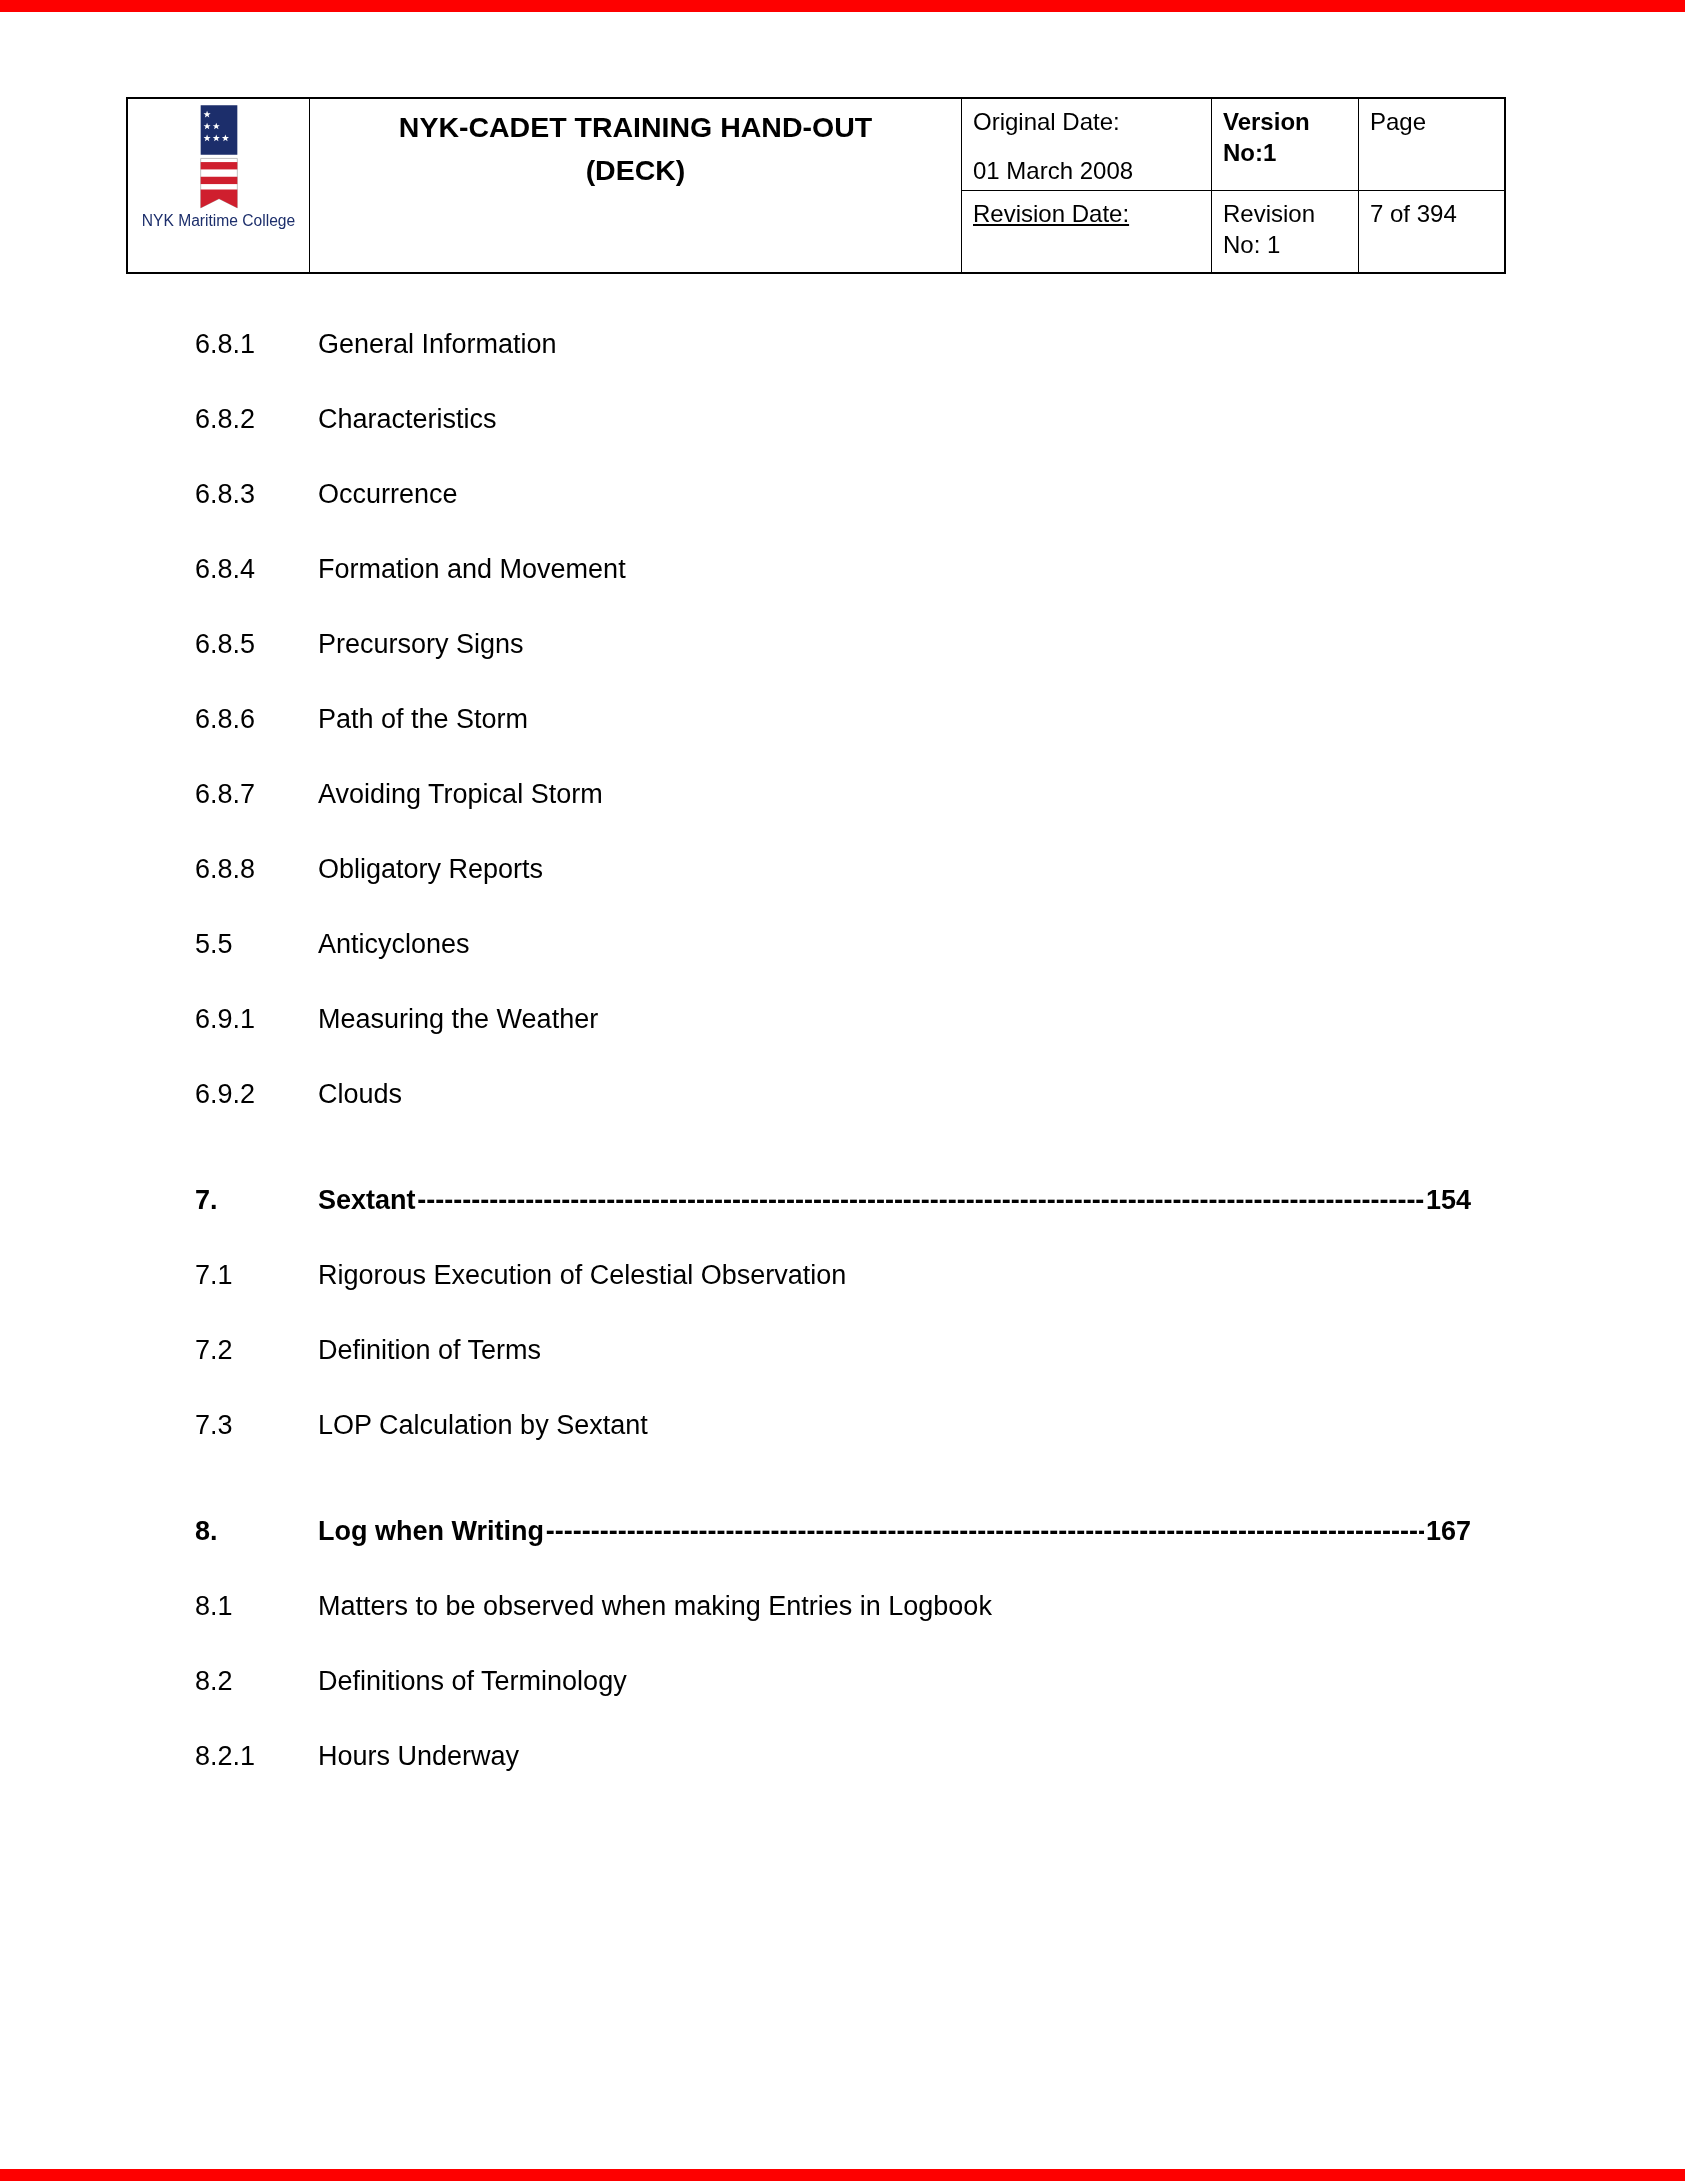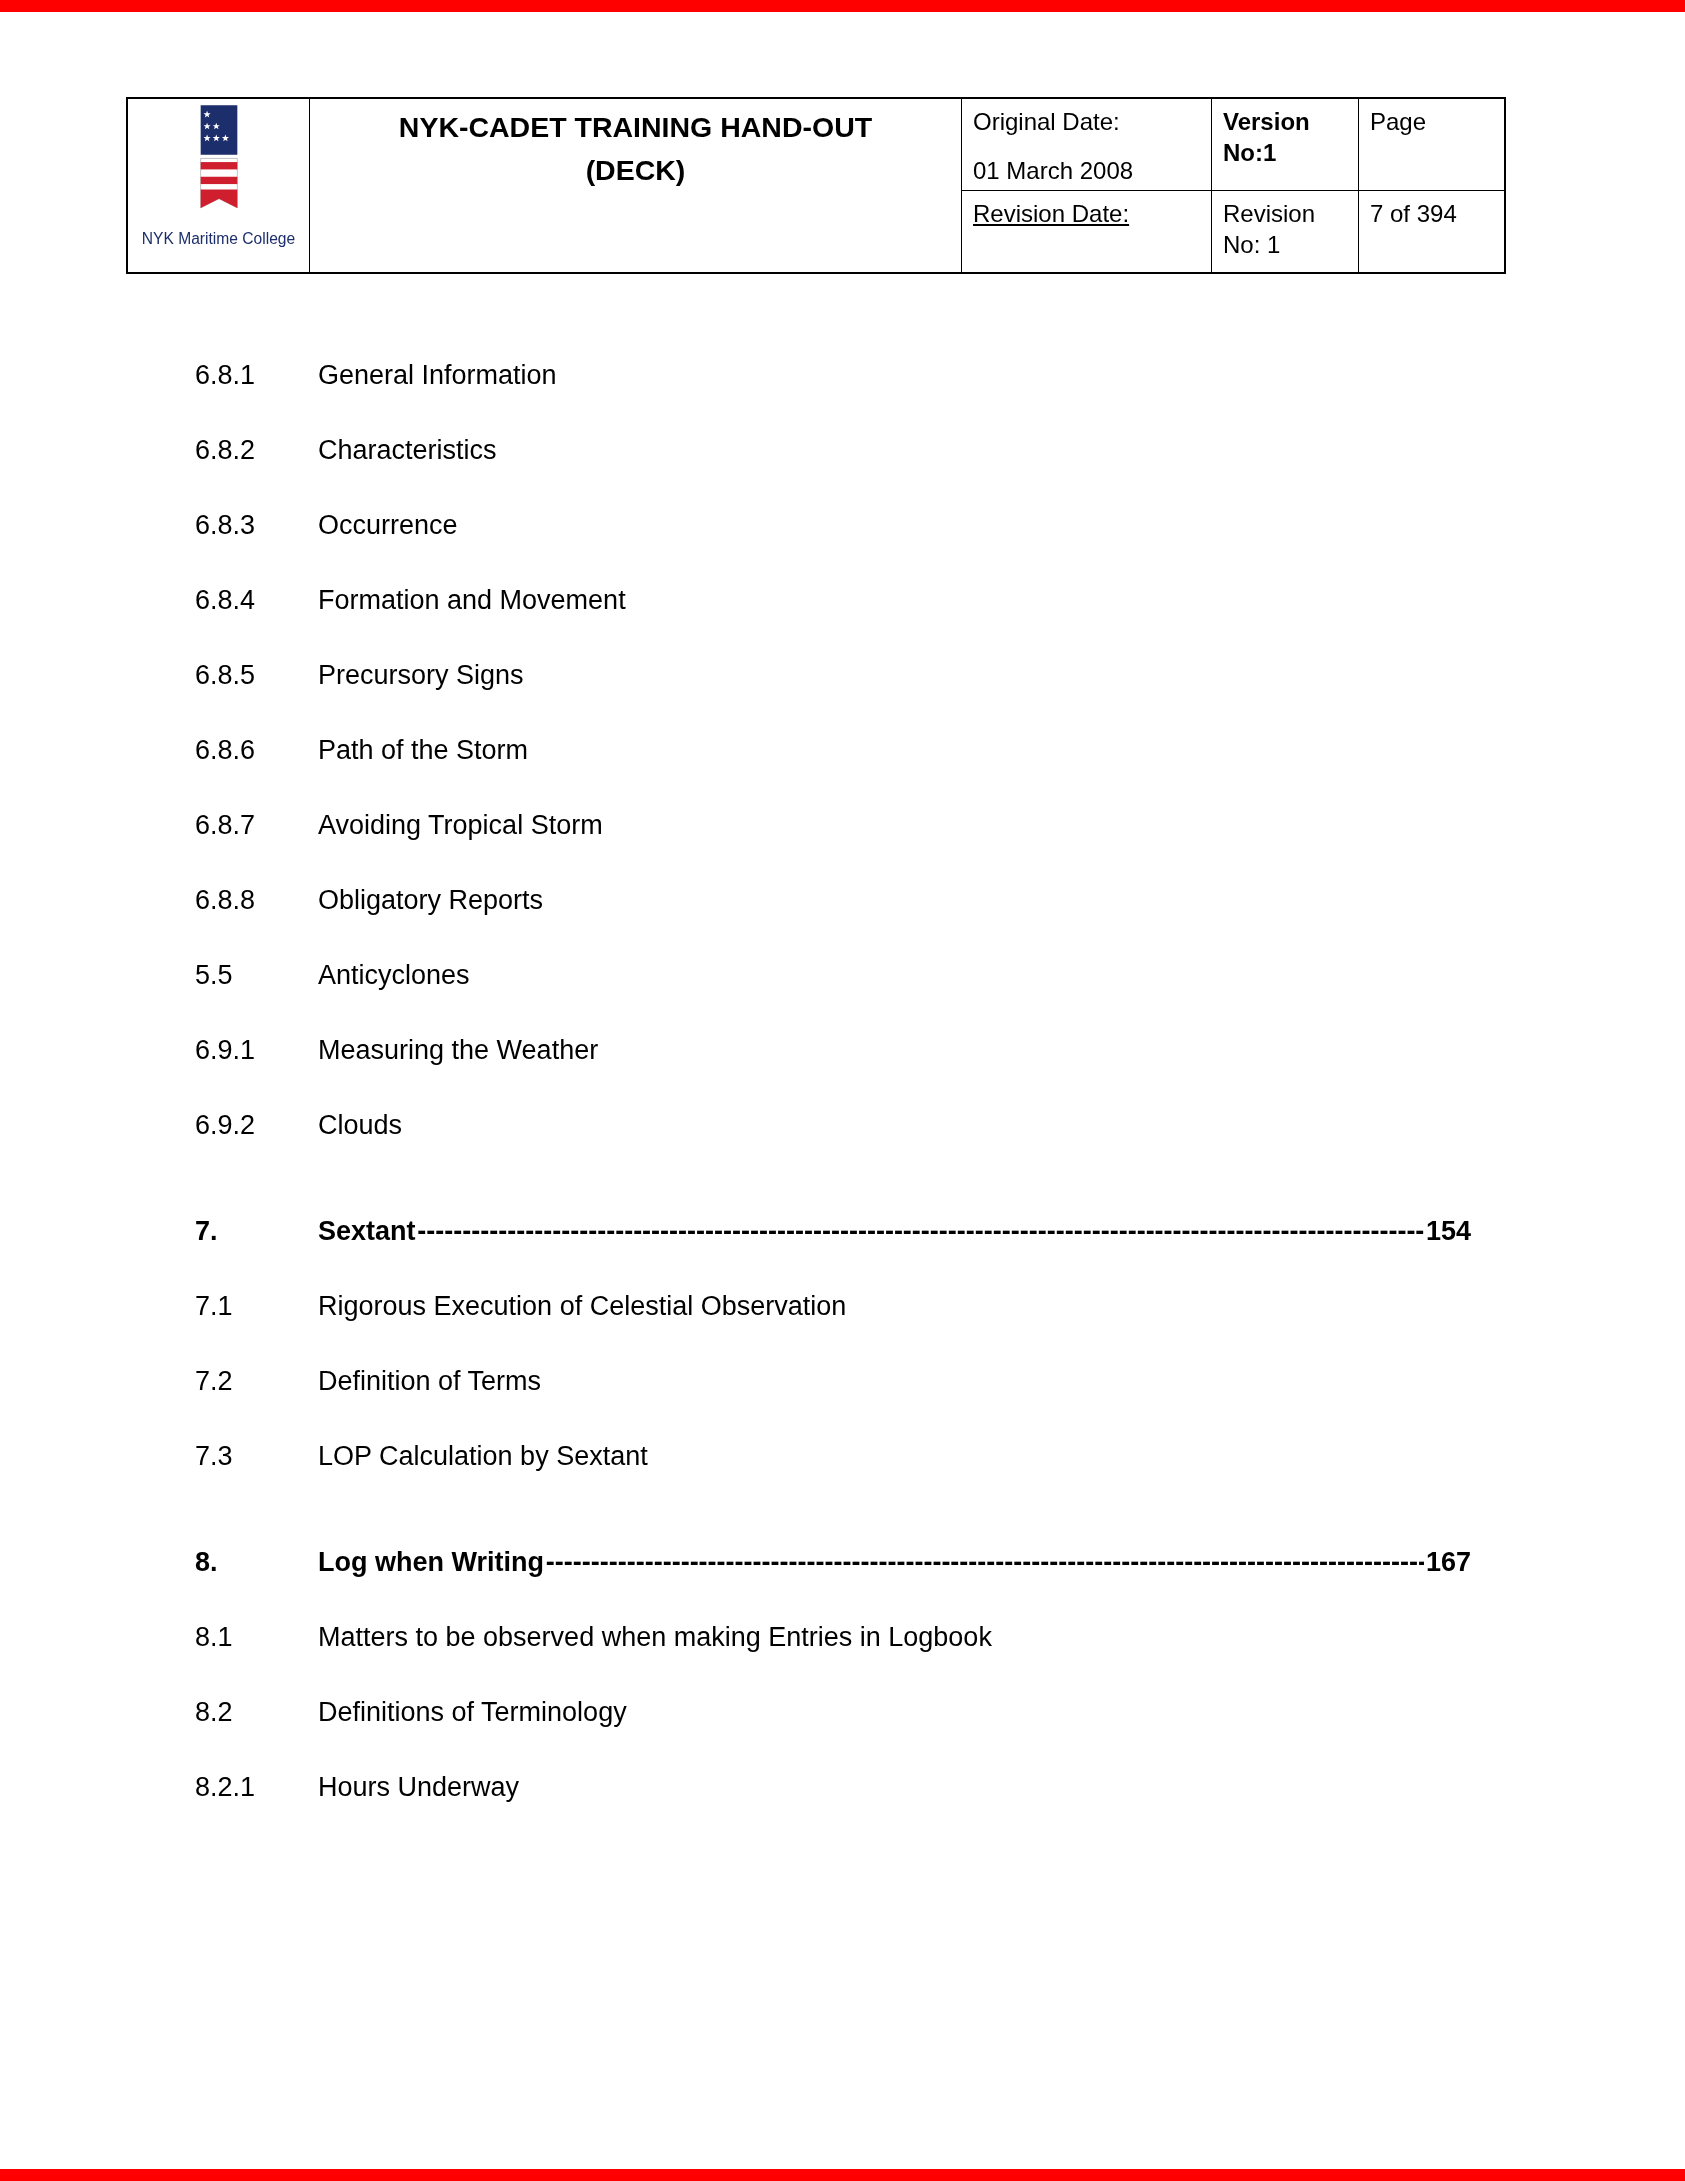--- a/index.html
+++ b/index.html
@@ -40,21 +40,20 @@
     background: #fff;
   }
   .ht-cell { box-sizing: border-box; padding: 7.3px 11px; }
 
   .logo-cell {
     grid-column: 1; grid-row: 1 / 3;
     border-right: 1.8px solid #000;
     display: flex; flex-direction: column;
     align-items: center; justify-content: flex-start;
     padding-top: 5.5px;
-    gap: 18px;
   }
   .logo-caption {
     font-size: 15.6px;
     color: var(--logo-navy, #1c2e6b);
     white-space: nowrap;
     margin-top: 1.8px;
   }
   .flag-navy { fill: var(--logo-navy, #1c2e6b); }
   .flag-red  { fill: var(--logo-red, #cf1f2e); }
 
@@ -86,21 +85,21 @@
   }
   .ver-bottom { grid-column: 4; grid-row: 2; border-right: 1.8px solid #000; }
 
   .page-top { grid-column: 5; grid-row: 1; border-bottom: 1.8px solid #000; }
   .page-bottom { grid-column: 5; grid-row: 2; }
 
   
   .toc {
     position: absolute;
     left: 195px;
-    top: 360px;
+    top: 329px;
     width: 1276px;
   }
   .toc-row {
     display: flex;
     align-items: baseline;
     font-size: 27px;
     line-height: 31px;
     margin-bottom: 44px;
   }
   .toc-row.bold { font-weight: bold; }

